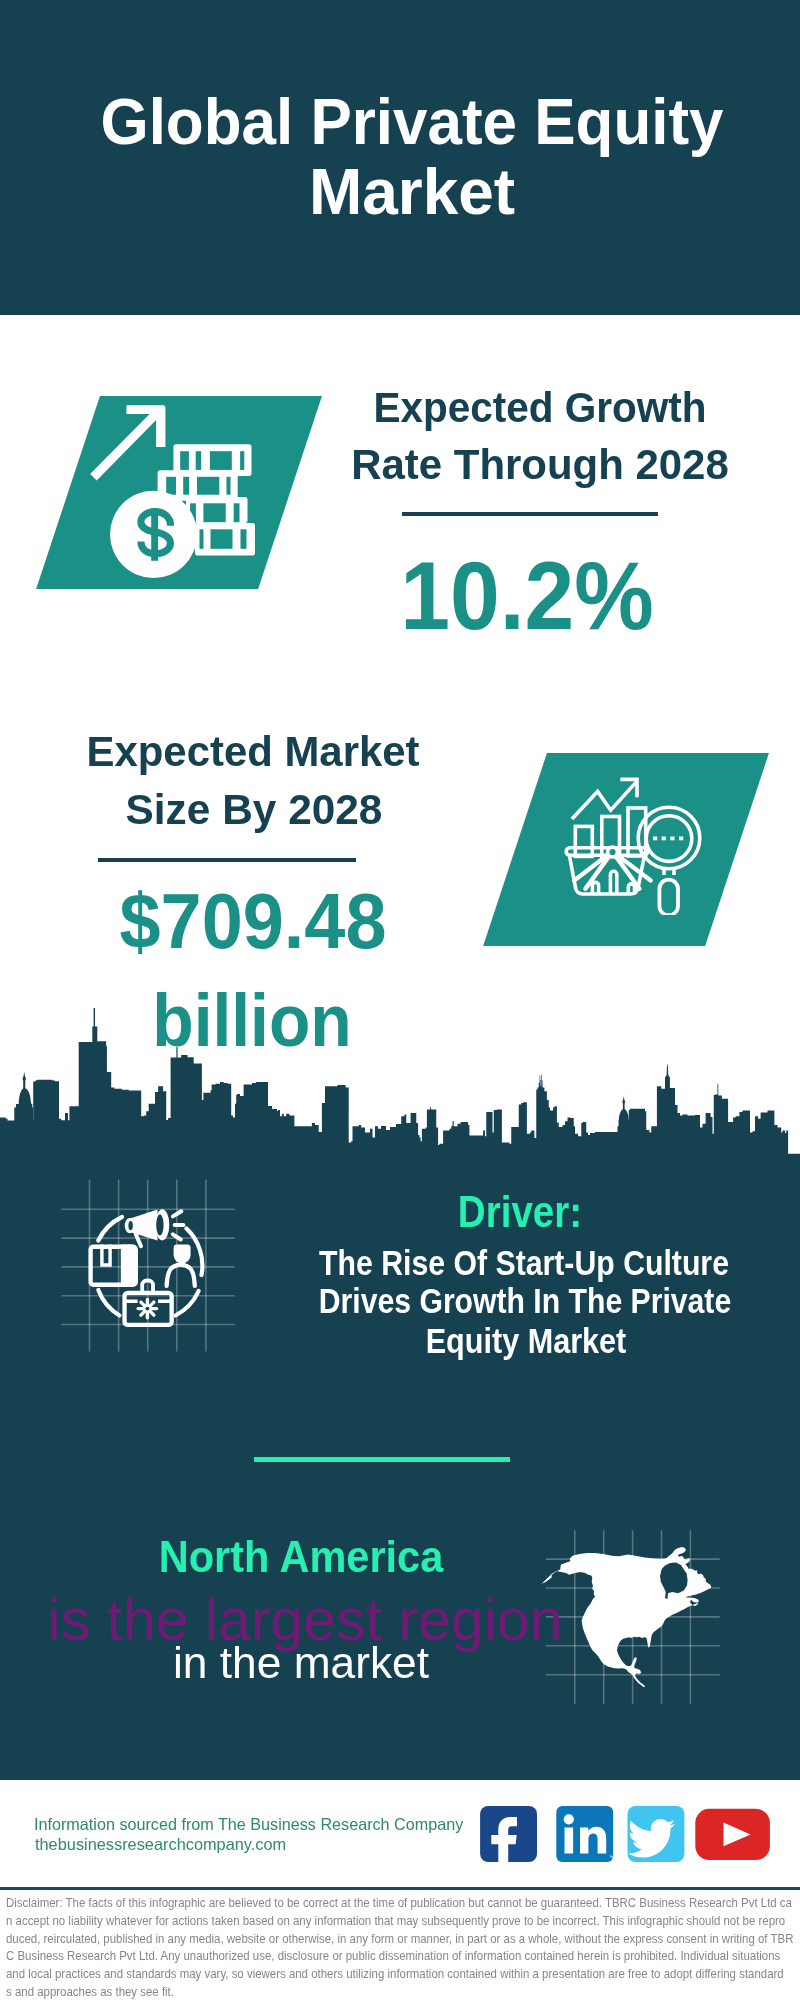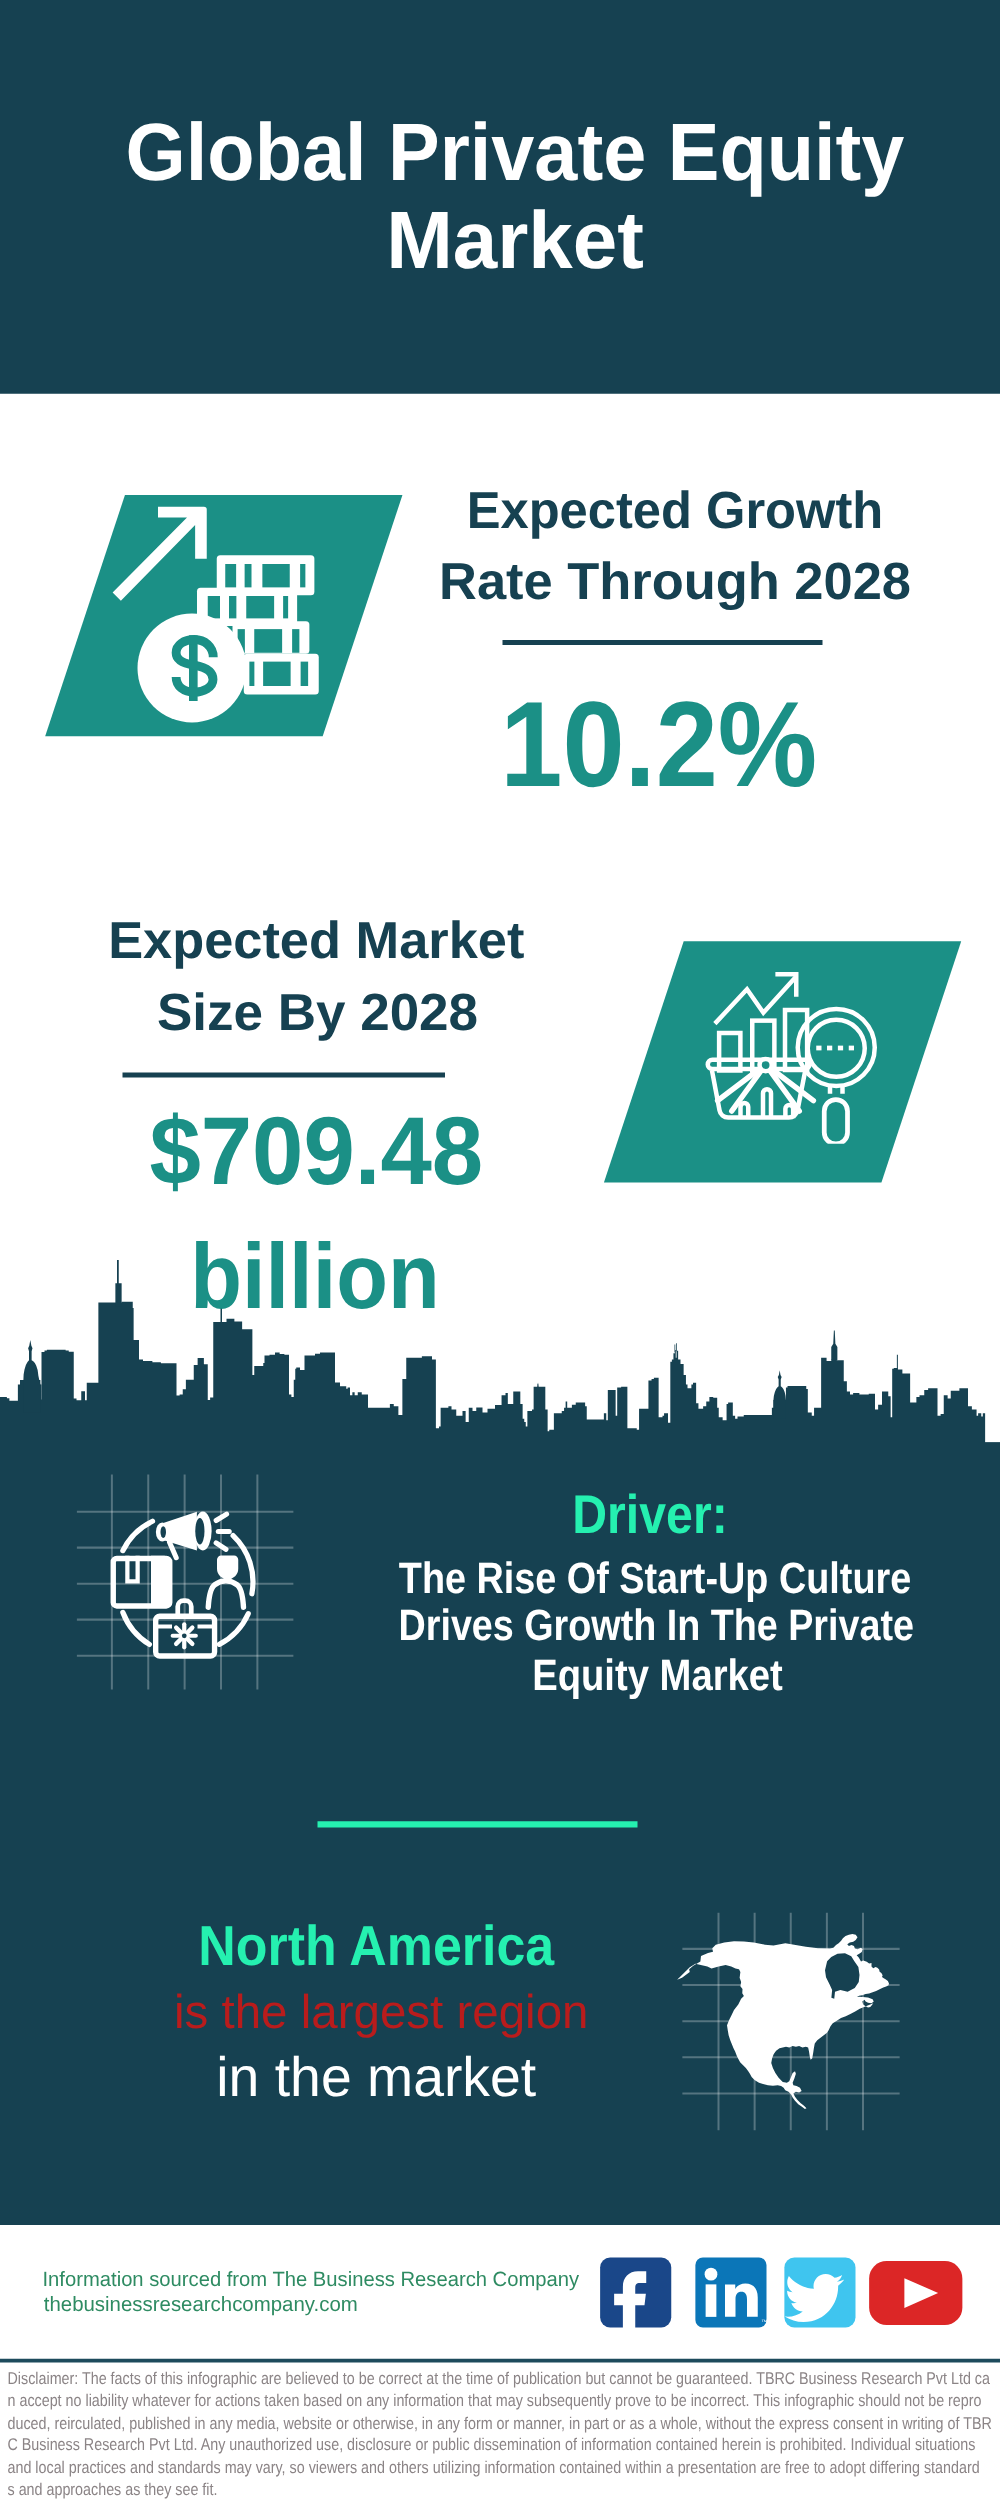--- a/index.html
+++ b/index.html
@@ -224,21 +224,21 @@
   </svg>
 
   <div class="t" style="left:519.75px;top:1191.10px;font-size:43.5px;font-weight:bold;color:#25f0b0;transform:translateX(-50%) scaleX(0.887)">Driver:</div>
   <div class="t" style="left:524.4px;top:1245.10px;font-size:35.1px;font-weight:bold;color:#fff;transform:translateX(-50%) scaleX(0.862)">The Rise Of Start-Up Culture</div>
   <div class="t" style="left:525.25px;top:1283.4px;font-size:35.1px;font-weight:bold;color:#fff;transform:translateX(-50%) scaleX(0.860)">Drives Growth In The Private</div>
   <div class="t" style="left:525.6px;top:1322.8px;font-size:35.1px;font-weight:bold;color:#fff;transform:translateX(-50%) scaleX(0.872)">Equity Market</div>
 
   <div class="rule" style="left:254px;top:1457px;width:256px;height:4.6px;background:#25f0b0;"></div>
 
   <div class="t" style="left:300.65px;top:1534.1px;font-size:45px;font-weight:bold;color:#25f0b0;transform:translateX(-50%) scaleX(0.923)">North America</div>
-  <div class="t" style="left:305px;top:1590.80px;font-size:38px;color:#b91c1c;transform:translateX(-50%) scaleX(1.0)">is the largest region</div>
+  <div class="t" style="left:305px;top:1590.80px;font-size:59px;color:#701a75;transform:translateX(-50%) scaleX(1.0)">is the largest region</div>
   <div class="t" style="left:300.8px;top:1641.40px;font-size:44.5px;color:#fff;transform:translateX(-50%) scaleX(0.995)">in the market</div>
 
   <div class="tl" style="left:34.2px;top:1816.1px;font-size:16.5px;color:#2e8b62;transform:scaleX(0.98)">Information sourced from The Business Research Company</div>
   <div class="tl" style="left:35.0px;top:1835.7px;font-size:16.5px;color:#2e8b62;transform:scaleX(0.99)">thebusinessresearchcompany.com</div>
 
   <svg class="abs" style="left:476px;top:1800px;" width="300" height="70" viewBox="476 1800 300 70">
     <g>
       <rect x="480.1" y="1806.0" width="56.9" height="56.0" rx="8" fill="#1a4789"></rect>
       <path fill="#ffffff" d="M517.0,1817.0 h-6.6 c-7.3,0 -12.1,4.9 -12.1,12.3 v5.6 h-7.0 v9.3 h7.0 v19.8 h9.9 v-19.8 h7.4 l1.1,-9.3 h-8.5 v-4.6 c0,-2.6 0.7,-4.0 3.7,-4.0 h5.1 z"></path>
     </g>

